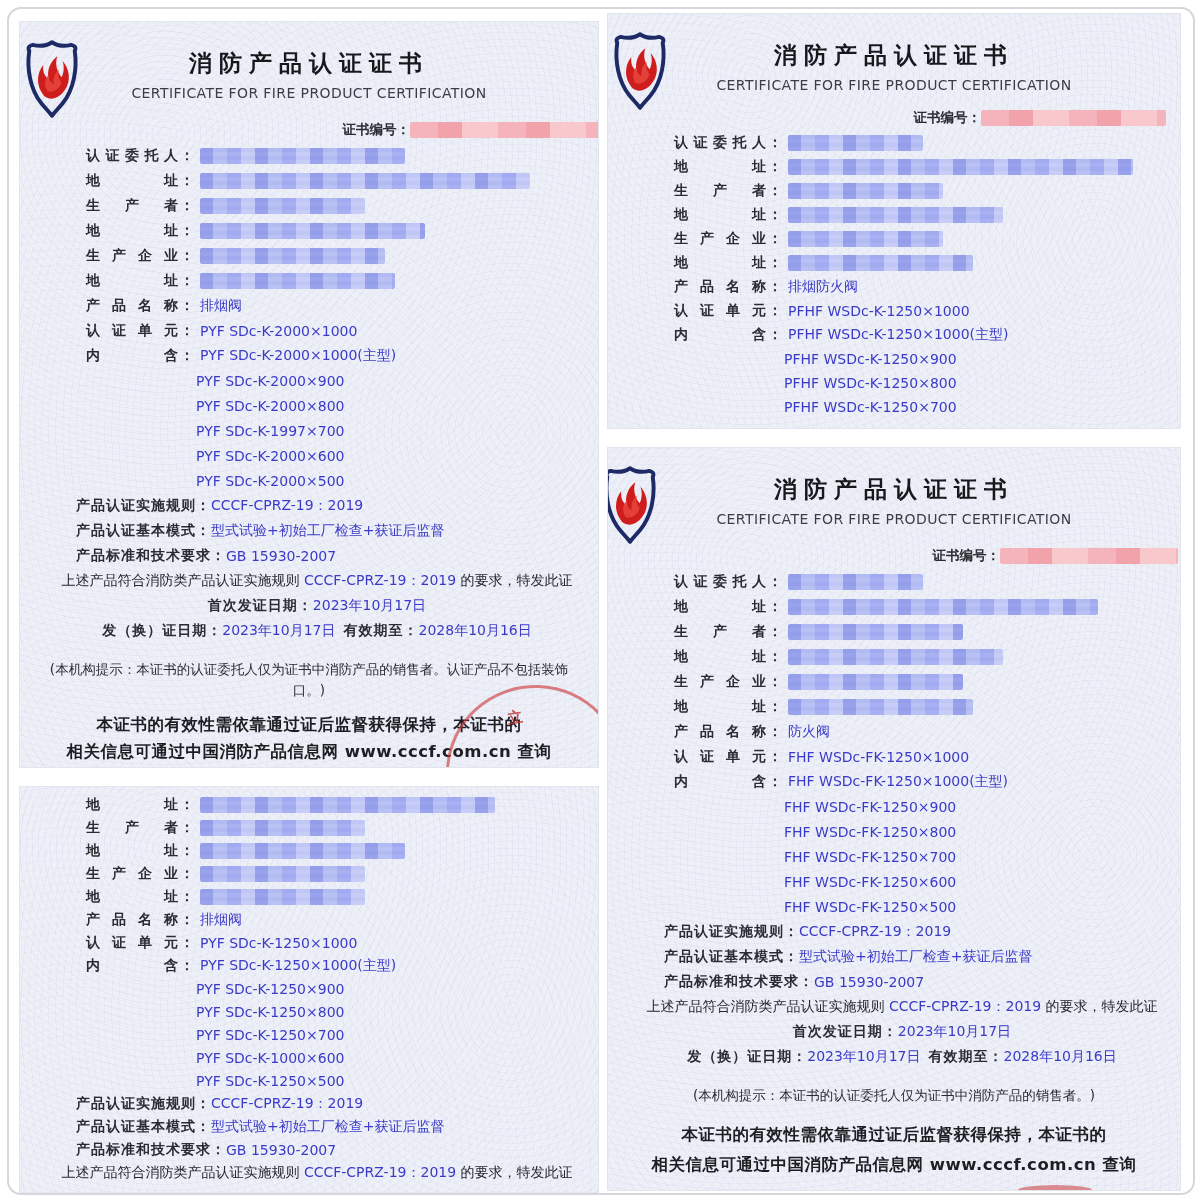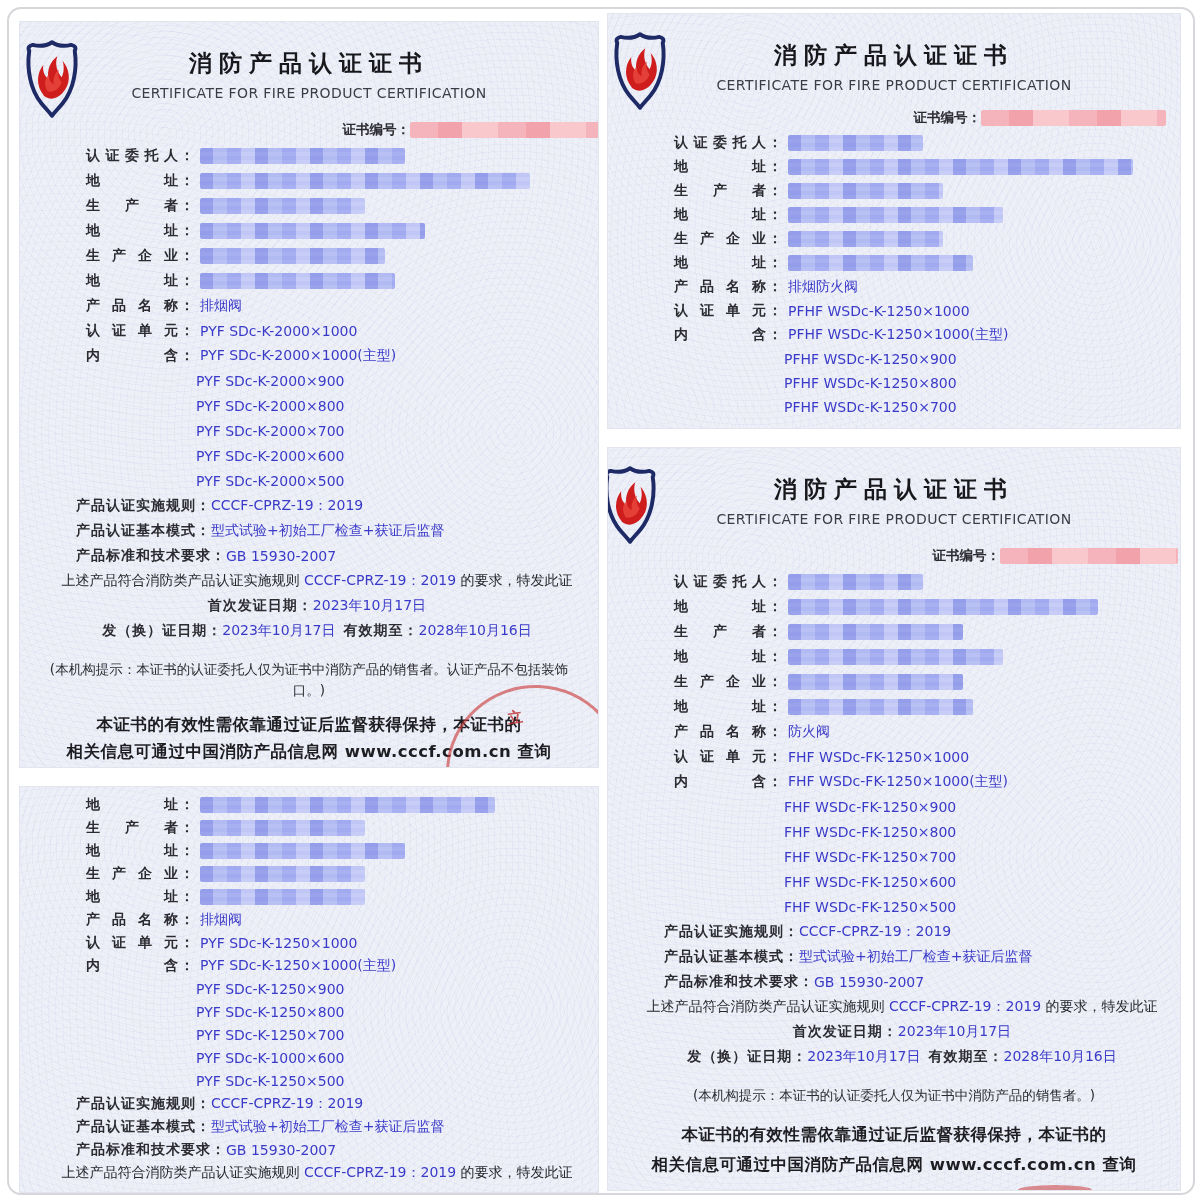--- a/index.html
+++ b/index.html
@@ -196,21 +196,21 @@
       <span class="colon">：</span>
       <span class="bval">PYF SDc-K-2000×1000(主型)</span>
     </div>
   <div class="frow model">
       <span class="bval">PYF SDc-K-2000×900</span>
     </div>
   <div class="frow model">
       <span class="bval">PYF SDc-K-2000×800</span>
     </div>
   <div class="frow model">
-      <span class="bval">PYF SDc-K-2000×700</span>
+      <span class="bval">PYF SDc-K-1997×700</span>
     </div>
   <div class="frow model">
       <span class="bval">PYF SDc-K-2000×600</span>
     </div>
   <div class="frow model">
       <span class="bval">PYF SDc-K-2000×500</span>
     </div>
   <div class="frow rule">
       <span class="rlabel">产品认证实施规则：</span>
       <span class="bval">CCCF-CPRZ-19：2019</span>

